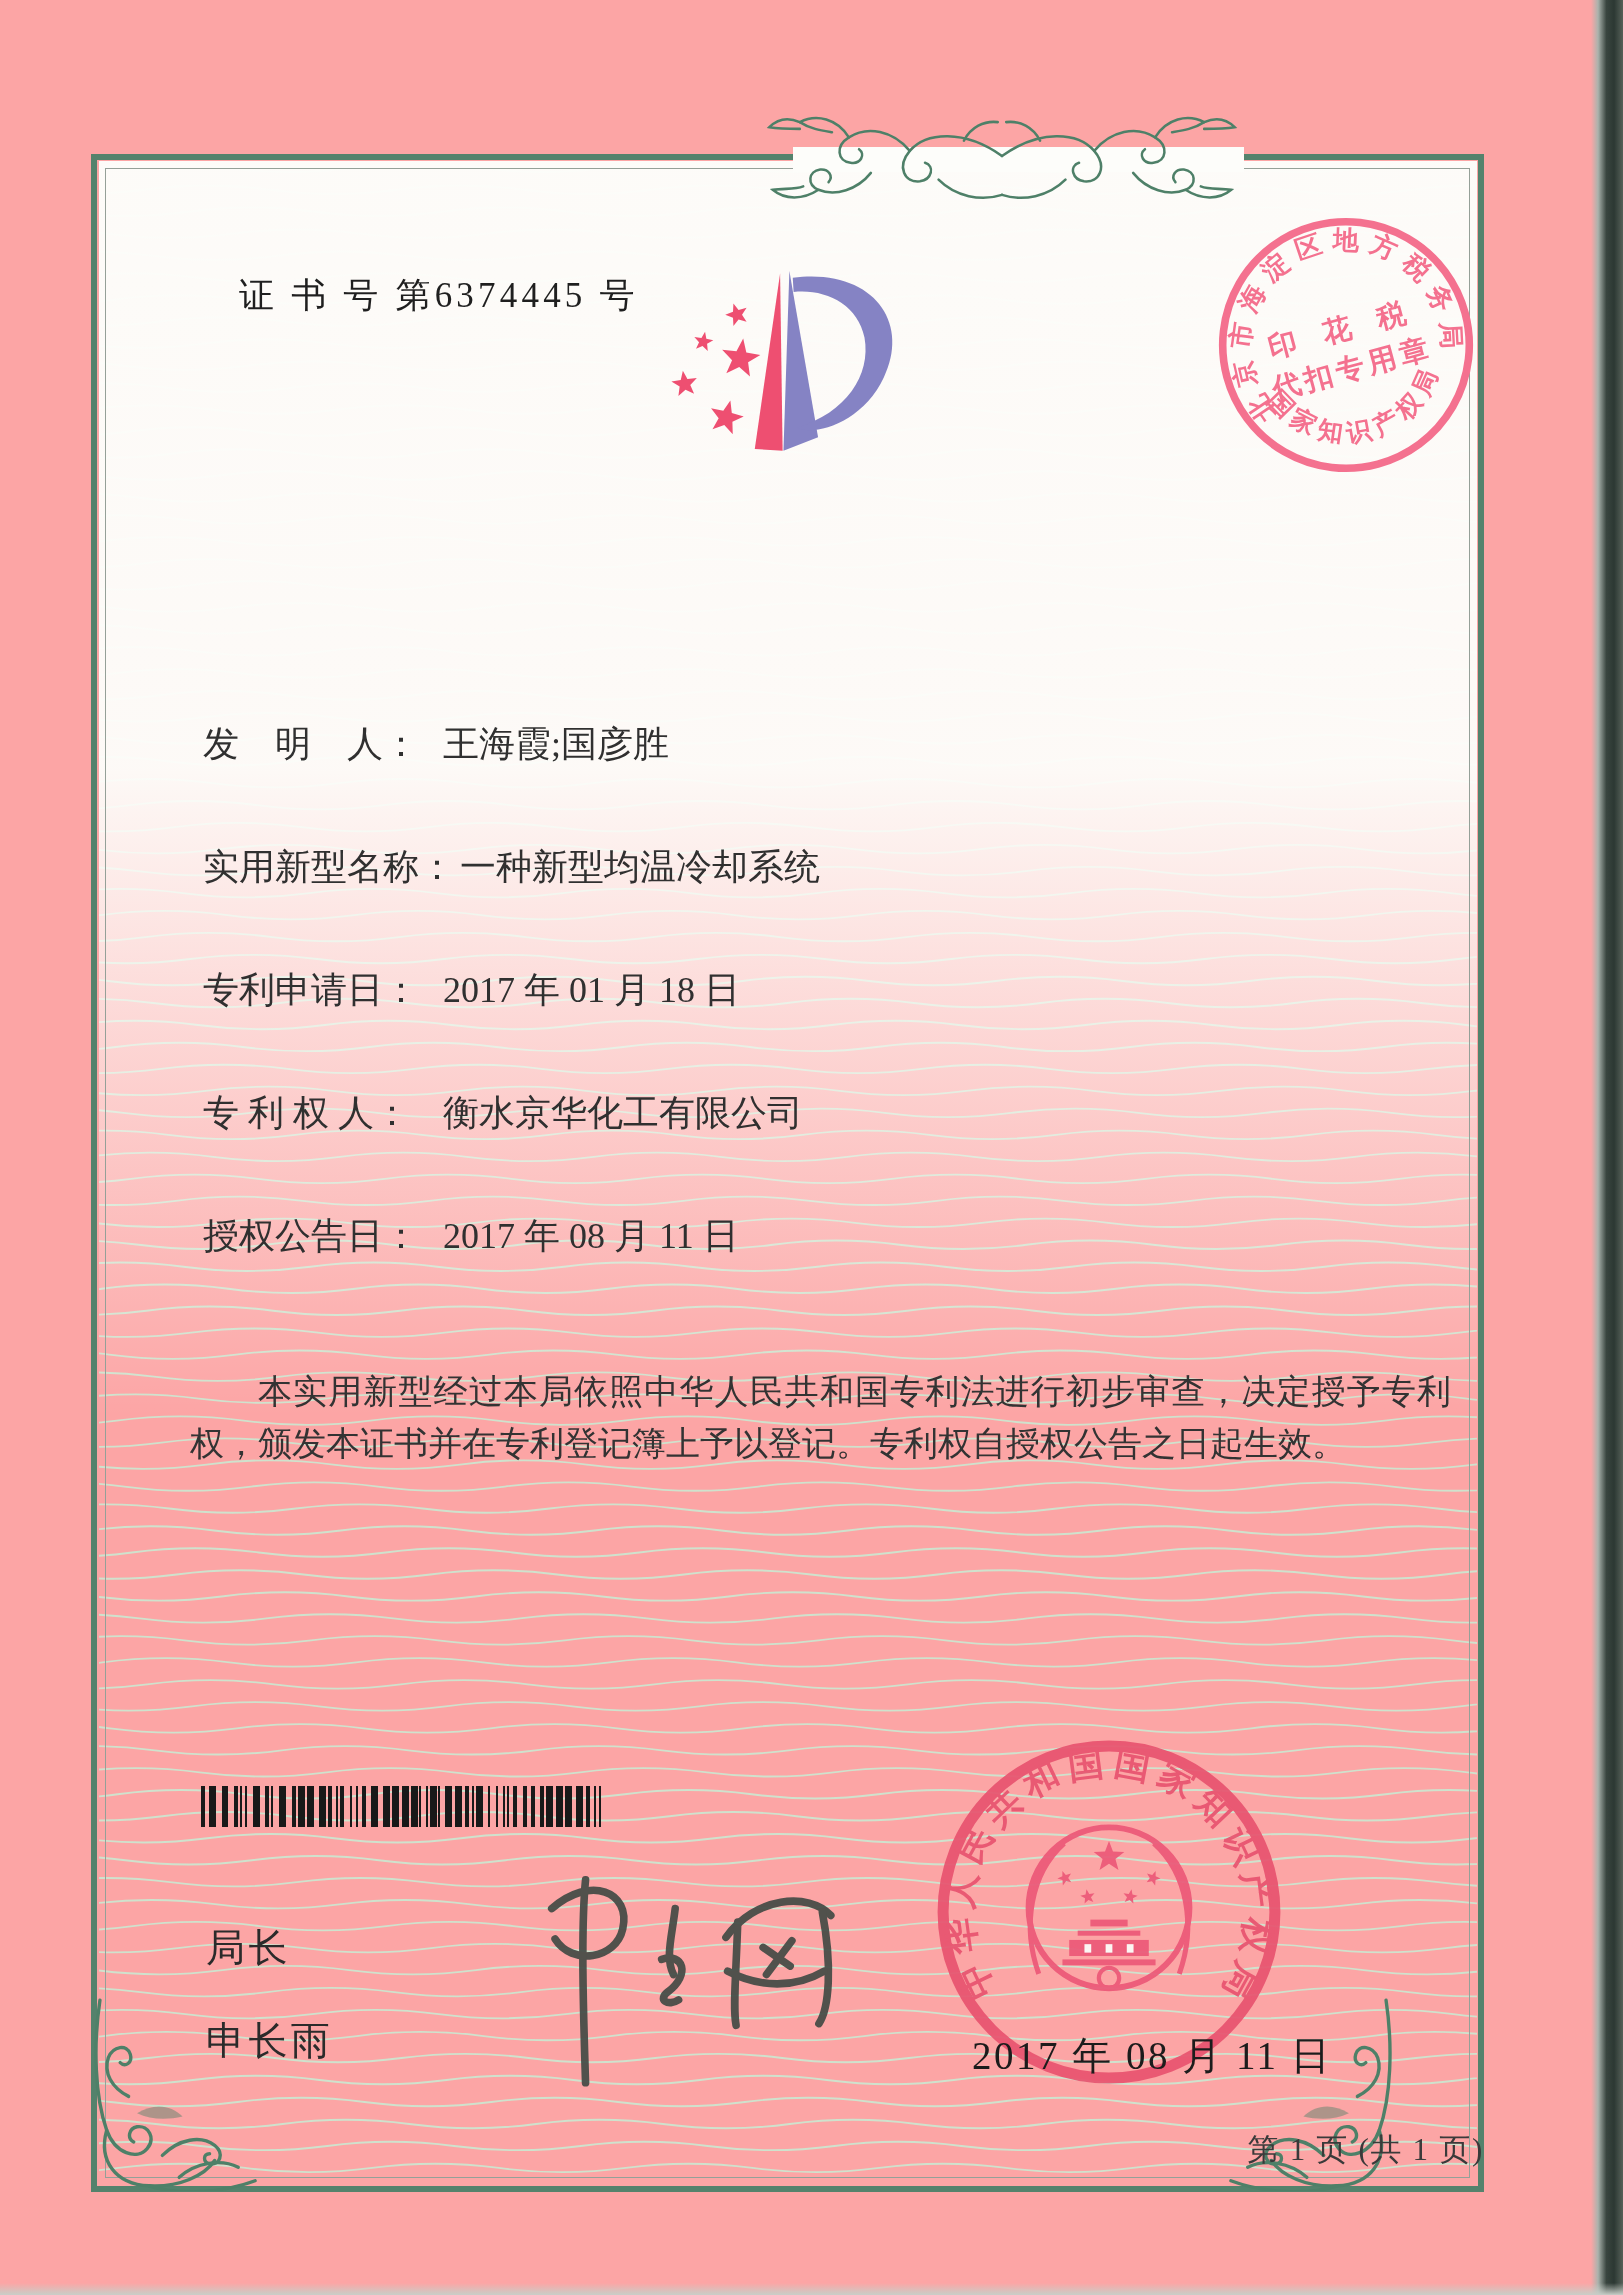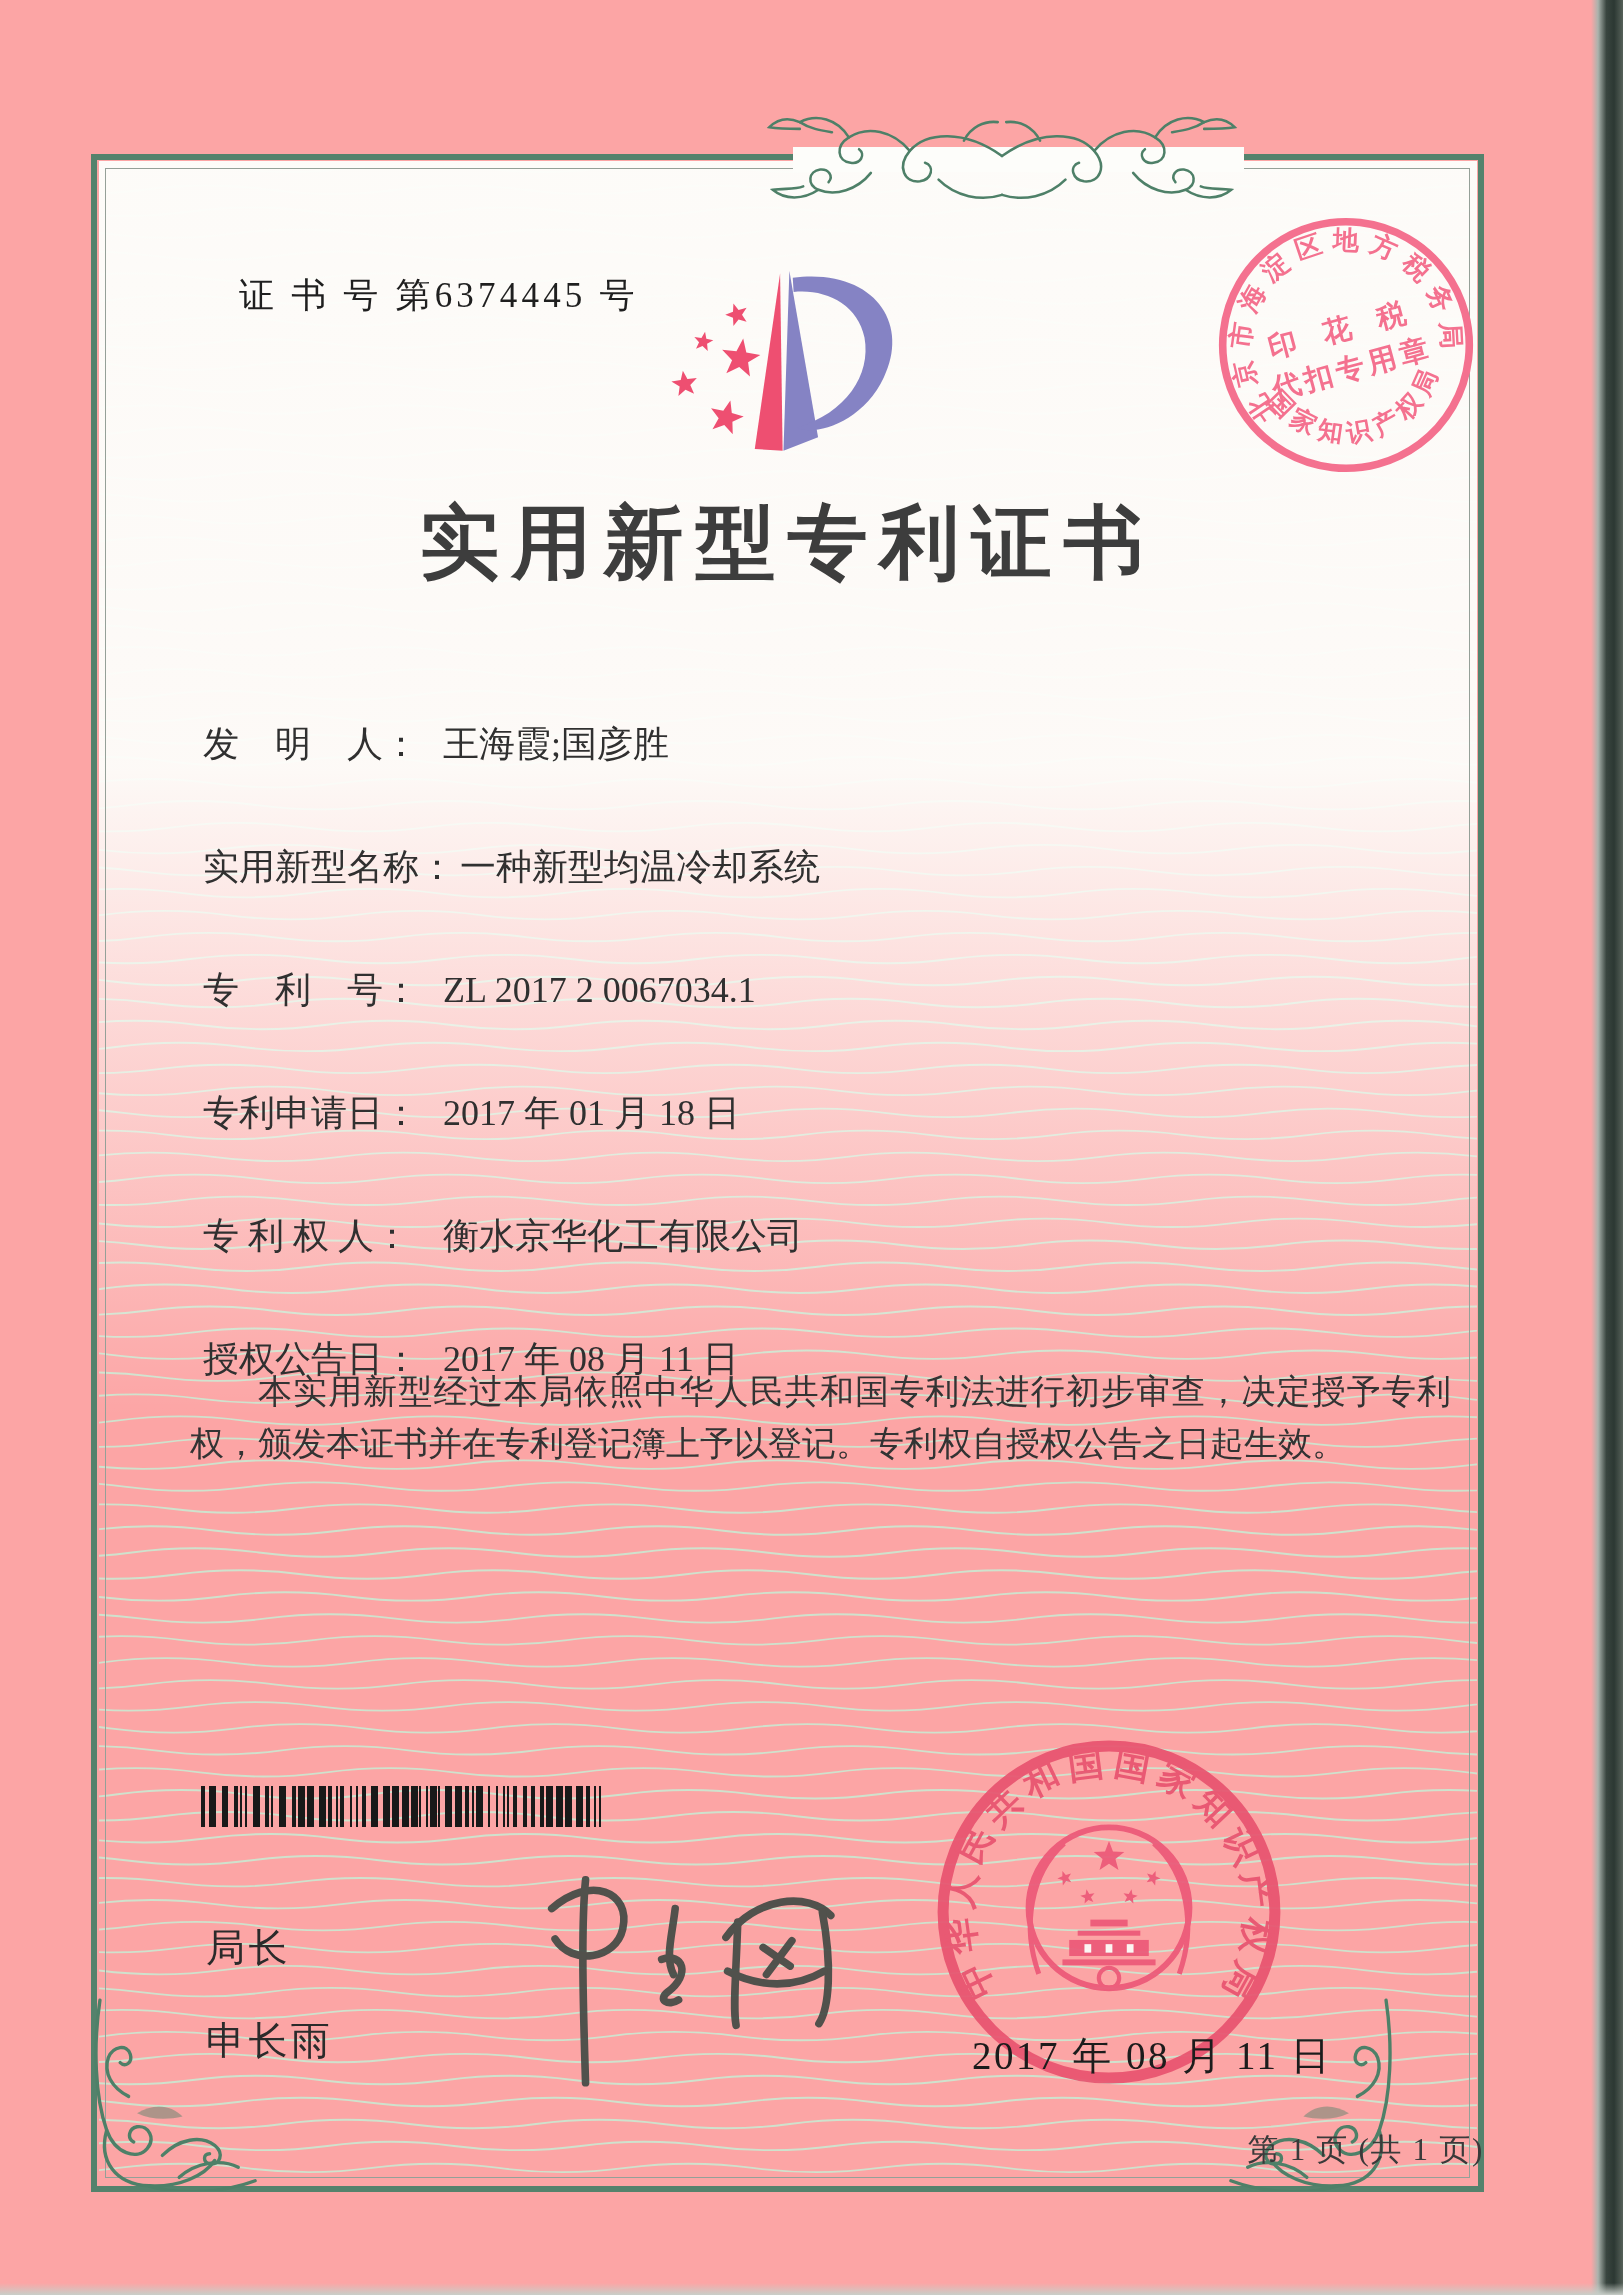--- a/index.html
+++ b/index.html
@@ -207,31 +207,27 @@
         <textPath href="#taxTop">北京市海淀区地方税务局</textPath>
       </text>
       <text font-size="30" font-weight="bold" letter-spacing="7">
         <textPath href="#taxBot">国家知识产权局</textPath>
       </text>
       <text x="180" y="172" text-anchor="middle" font-size="34" font-weight="bold" letter-spacing="12">印 花 税</text>
       <text x="180" y="220" text-anchor="middle" font-size="34" font-weight="bold" letter-spacing="5">代扣专用章</text>
     </g>
   </svg>
 
-  <div class="abs title">实用新型专利证书</div>
 
   <div class="abs fields">
     <div class="frow">
       <span class="lbl">发　明　人：</span><span class="val">王海霞;国彦胜</span>
     </div>
     <div class="frow">
       <span class="lbl">实用新型名称：</span><span class="val">一种新型均温冷却系统</span>
-    </div>
-    <div class="frow">
-      <span class="lbl">专　利　号：</span><span class="val">ZL 2017 2 0067034.1</span>
     </div>
     <div class="frow">
       <span class="lbl">专利申请日：</span><span class="val">2017 年 01 月 18 日</span>
     </div>
     <div class="frow">
       <span class="lbl">专 利 权 人：</span><span class="val">衡水京华化工有限公司</span>
     </div>
     <div class="frow">
       <span class="lbl">授权公告日：</span><span class="val">2017 年 08 月 11 日</span>
     </div>

